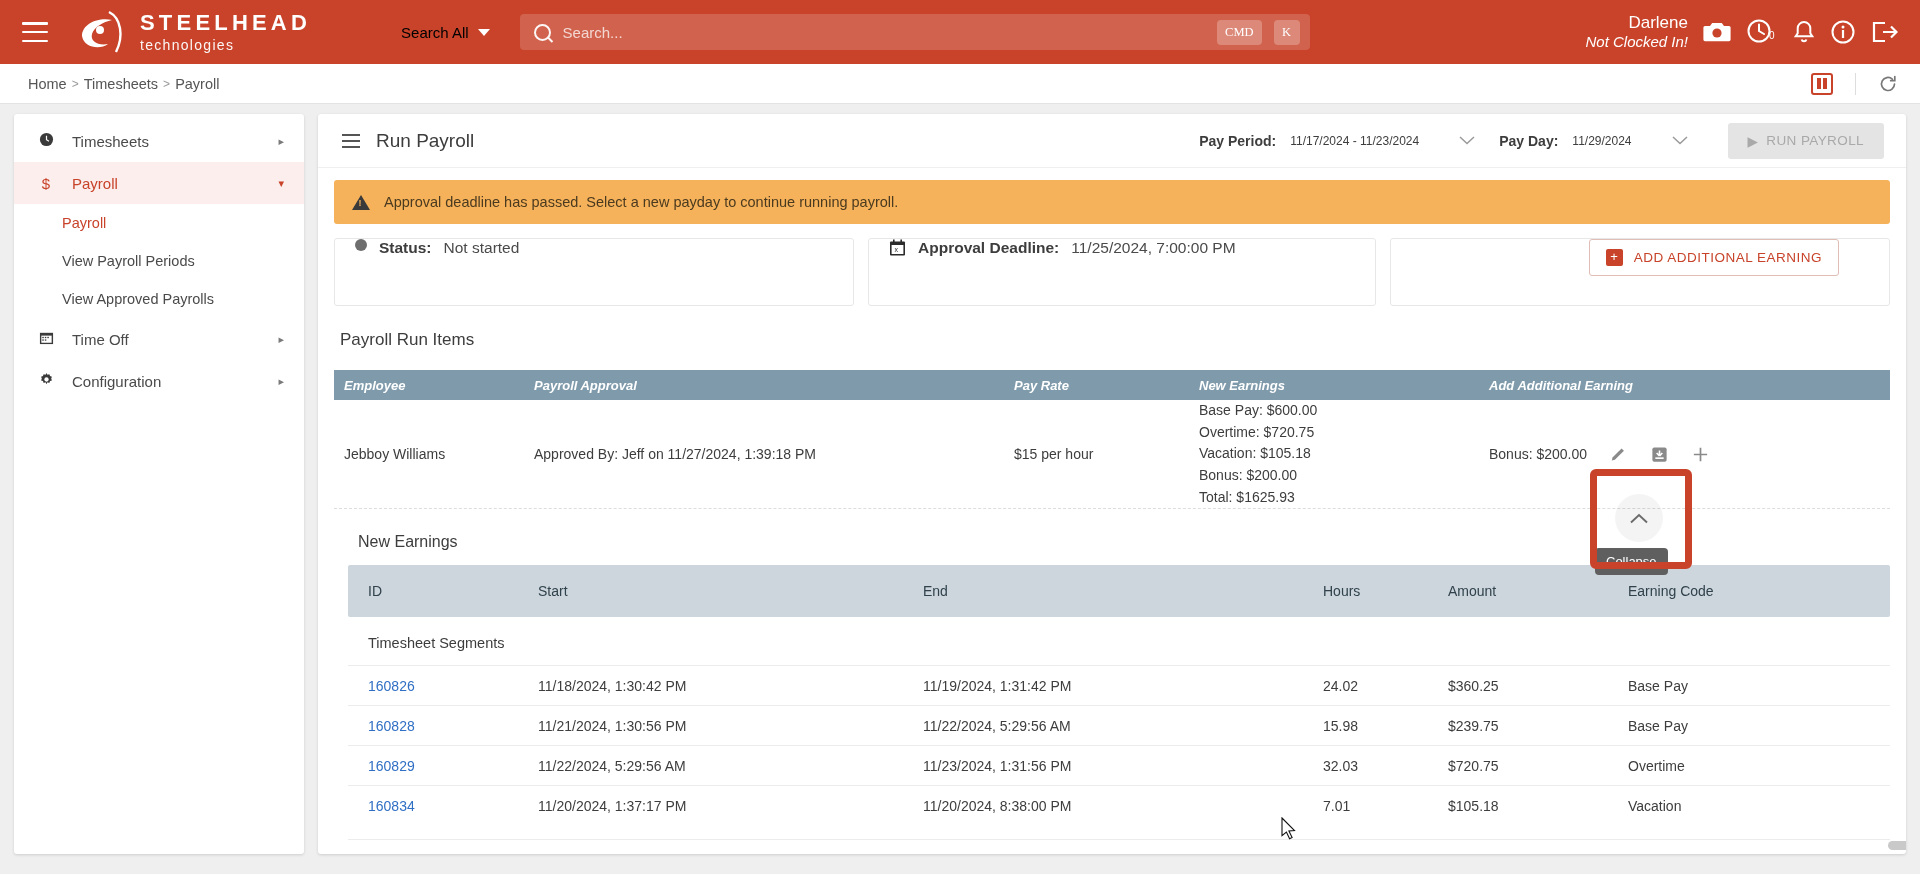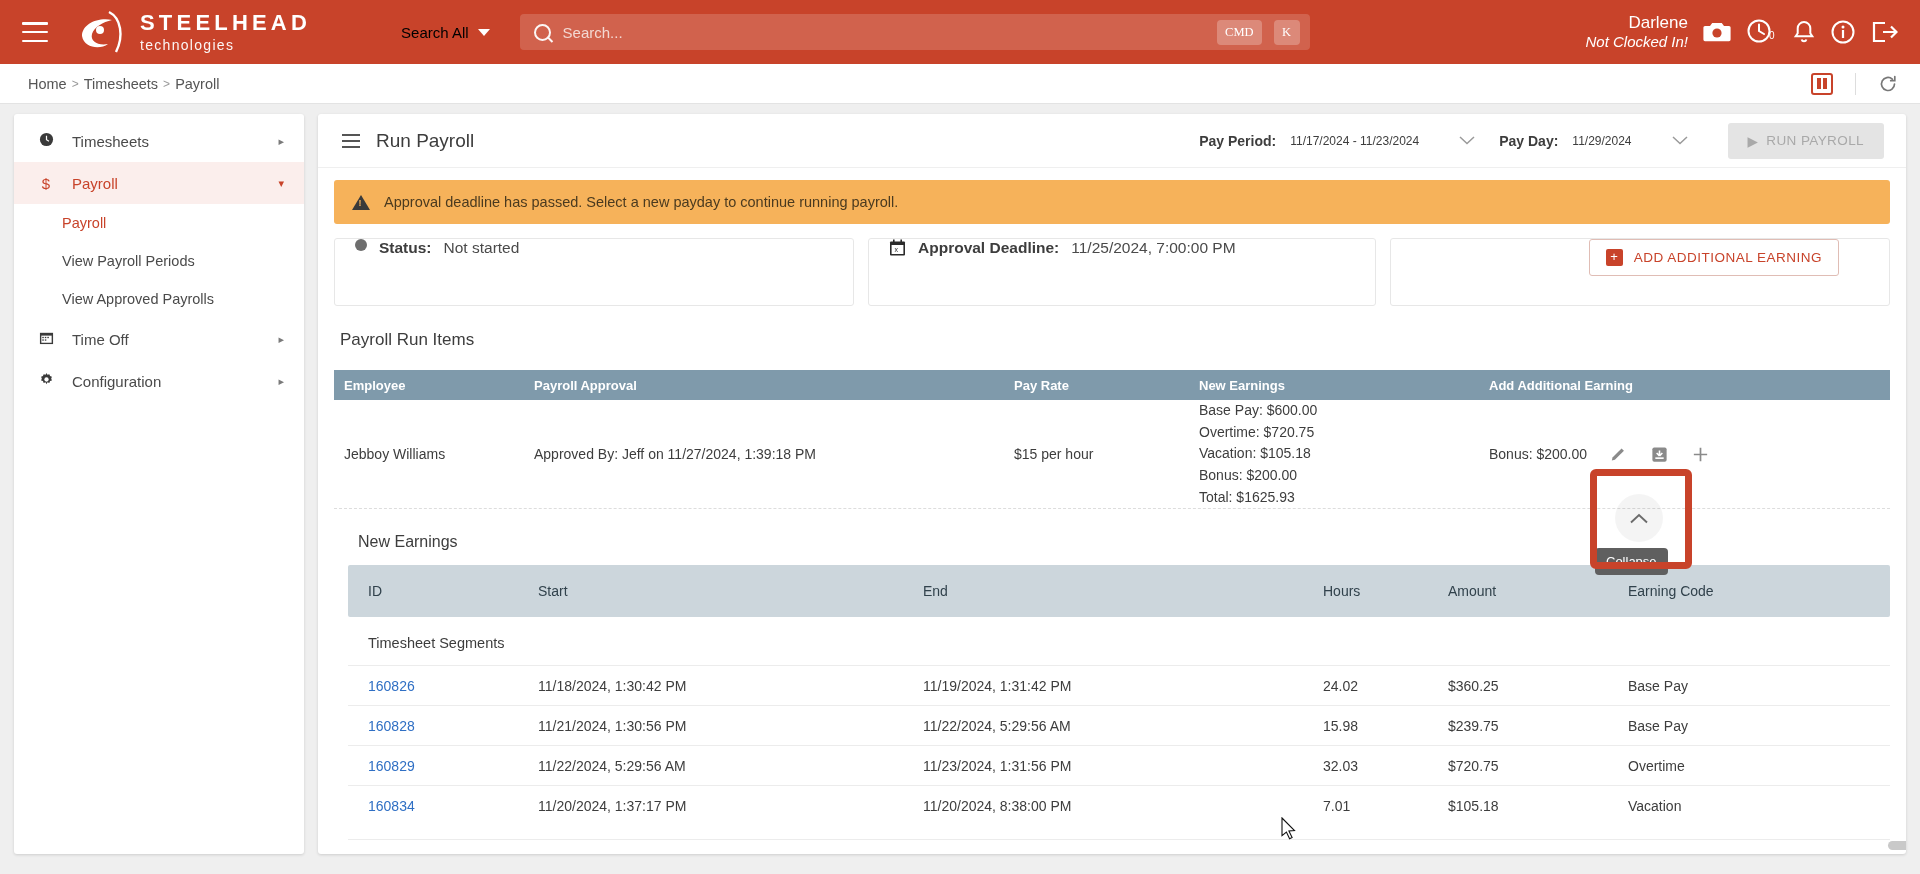--- a/index.html
+++ b/index.html
@@ -132,21 +132,21 @@
     border:1px solid #e0bdb5; background:#fff; color:#c8432a; border-radius:3px;
     font-size:13.5px; letter-spacing:.5px; padding: 9px 16px; display:flex; align-items:center; gap:11px;
     font-family:inherit; cursor:pointer; margin-right: 30px;
   }
   .plusbox { width:17px;height:17px;background:#c8432a;color:#fff;border-radius:2px;font-size:13px;line-height:15px;text-align:center;flex:none;}
 
   .pri-section { margin: 18px 16px 0 16px; }
   .pri-title { font-size:17px; color:#3d3d3d; padding: 6px 0 20px 6px; }
   .thead {
     background:#7f9aab; color:#fff; font-size:13px; font-weight:bold;
-    display:flex; align-items:center; height: 30px; padding-left: 10px;
+    display:flex; align-items:center; height: 30px; padding-left: 10px; font-style: italic;
   }
   .trow { display:flex; align-items:center; font-size:14px; color:#3d3d3d; padding-left:10px; min-height: 88px; border-bottom:1px dashed #ddd;}
   .c-emp { width: 190px; }
   .c-appr { width: 480px; }
   .c-rate { width: 185px; }
   .c-earn { width: 290px; }
   .c-add { flex:1; }
   .earn-lines { line-height: 1.55; font-size:14px; }
   .addearn-cell { display:flex; align-items:center; gap: 22px; }
   .ic-btn { color:#8a8a8a; cursor:pointer; display:flex; align-items:center; }

